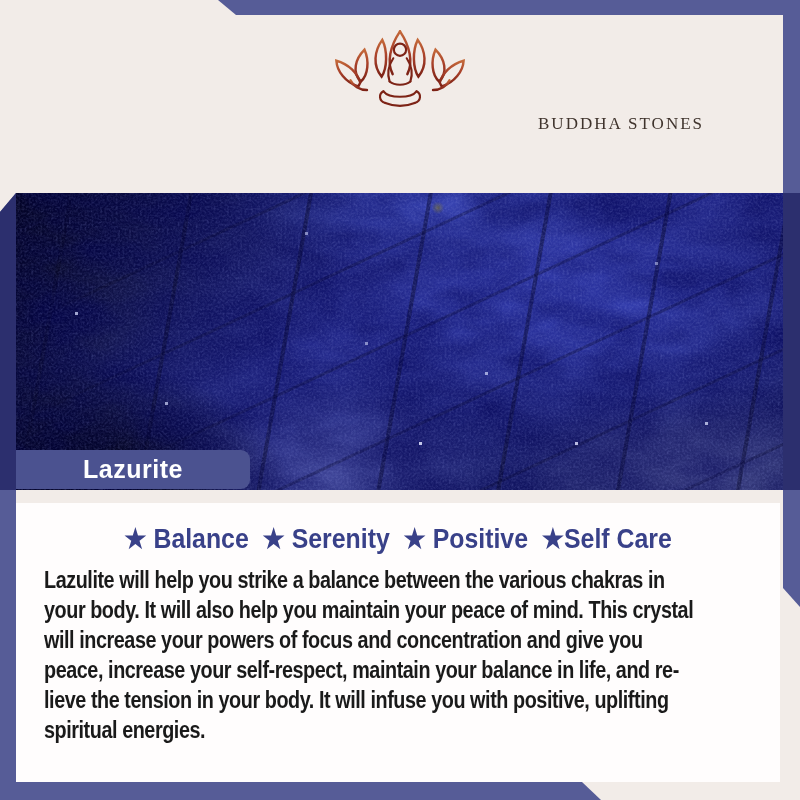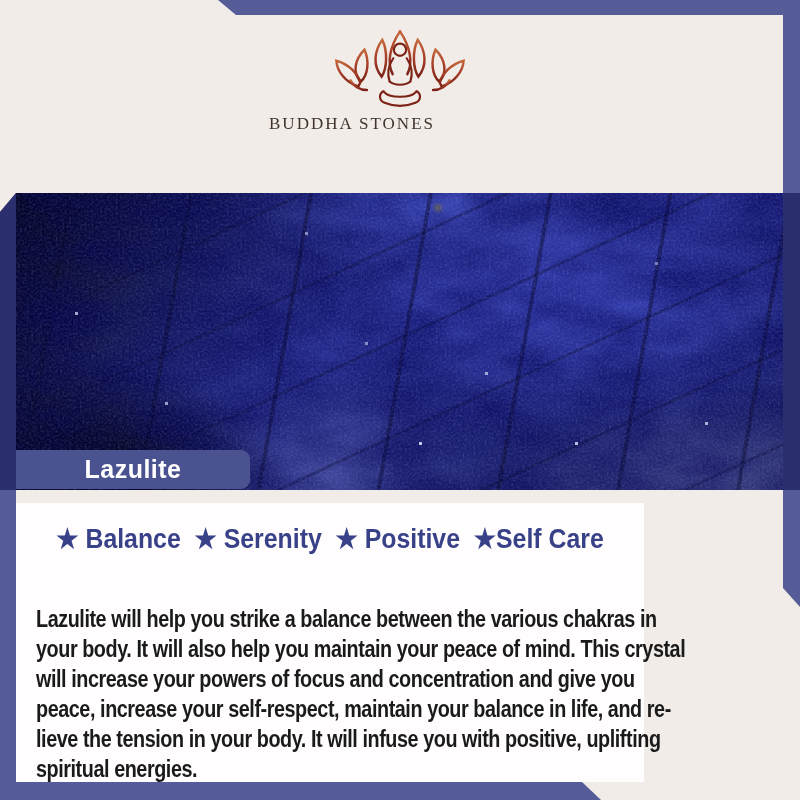--- a/index.html
+++ b/index.html
@@ -18,21 +18,21 @@
     clip-path:polygon(0 19px,16px 0,16px 607px,0 607px);}
   .band-bottom{left:0;top:782px;width:800px;height:18px;
     clip-path:polygon(0 0,582px 0,601px 18px,0 18px);}
   .edge-dark-left{position:absolute;left:0;top:193px;width:16px;height:297px;
     background:var(--navy-border-dark,#2c2f6e);z-index:2;
     clip-path:polygon(0 19px,16px 0,16px 297px,0 297px);}
   .edge-dark-right{position:absolute;left:783px;top:193px;width:17px;height:297px;
     background:var(--navy-border-dark,#2c2f6e);z-index:2;}
   
   .logo{position:absolute;left:318px;top:24px;width:164px;height:104px;z-index:2;}
-  .wordmark{position:absolute;left:0;top:114px;width:704px;text-align:center;z-index:2;
+  .wordmark{position:absolute;left:0;top:114px;width:704px;text-align:right;z-index:2;
     font-family:"Liberation Serif",serif;font-size:17px;letter-spacing:2px;
     color:var(--wordmark-text,#3f332c);}
   
   .banner{position:absolute;left:164px;top:140px;width:472px;height:53px;
     background:var(--banner-bg,#f9f6f4);z-index:2;}
   .banner h1{margin:0;line-height:53px;text-align:center;
     font-size:31px;font-weight:bold;color:var(--heading-text,#394189);
     transform:scaleX(.97);}
   
   .photo{position:absolute;left:16px;top:193px;width:767px;height:297px;z-index:2;
@@ -60,27 +60,27 @@
       640px  70px 0 1px rgba(200,205,245,.55),
       690px 230px 0 1px rgba(215,220,250,.75),
       210px 260px 0 1px rgba(215,220,250,.7),
       350px 150px 0 1px rgba(205,210,245,.6);}
   
   .ribbon{position:absolute;left:0;top:257px;width:234px;height:39px;
     background:var(--ribbon-bg,#4b5290);border-radius:0 9px 9px 0;
     display:flex;align-items:center;justify-content:center;}
   .ribbon span{color:#ffffff;font-size:25px;font-weight:bold;letter-spacing:.5px;}
   
-  .panel{position:absolute;left:16px;top:503px;width:628px;height:279px;
+  .panel{position:absolute;left:16px;top:503px;width:764px;height:279px;
     background:var(--panel-bg,#fffdfd);z-index:2;}
   .tagline{position:absolute;left:0;top:20px;width:100%;text-align:center;
     font-size:27px;font-weight:bold;color:var(--heading-text,#394189);
     white-space:pre;transform:scaleX(.92);}
-  .para{position:absolute;left:20px;top:62px;width:744px;
-    color:var(--body-text,#1a1a1a);margin-top:39px;}
+  .para{position:absolute;left:28px;top:62px;width:744px;
+    color:var(--body-text,#1a1a1a);}
   .para-line{height:30px;line-height:30px;font-size:23px;font-weight:bold;
     letter-spacing:-.5px;white-space:nowrap;transform:scaleX(.86);
     transform-origin:0 50%;}
 </style>
 </head>
 <body>
 
 <div class="canvas">
 
   <div class="band band-top"></div>
@@ -132,21 +132,21 @@
       </filter>
       <filter id="rockFine" x="0" y="0" width="100%" height="100%">
         <feTurbulence type="fractalNoise" baseFrequency="0.45" numOctaves="2" seed="11"></feTurbulence>
         <feColorMatrix type="matrix" values="0 0 0 0 0.35  0 0 0 0 0.4  0 0 0 0 0.85  0.6 0.6 0.6 0 -0.75"></feColorMatrix>
       </filter>
       <rect x="0" y="0" width="767" height="297" filter="url(#rockBig)" opacity="0.55"></rect>
       <rect x="0" y="0" width="767" height="297" filter="url(#rockFine)" opacity="0.35"></rect>
     </svg>
     <div class="specks"></div>
     <div class="ribbon">
-      <span>Lazulite</span>
+      <span>Lazurite</span>
     </div>
   </div>
 
   <div class="panel">
     <div class="tagline">★ Balance  ★ Serenity  ★ Positive  ★Self Care</div>
     <div class="para">
       <div class="para-line">Lazulite will help you strike a balance between the various chakras in</div>
       <div class="para-line">your body. It will also help you maintain your peace of mind. This crystal</div>
       <div class="para-line">will increase your powers of focus and concentration and give you</div>
       <div class="para-line">peace, increase your self-respect, maintain your balance in life, and re-</div>

